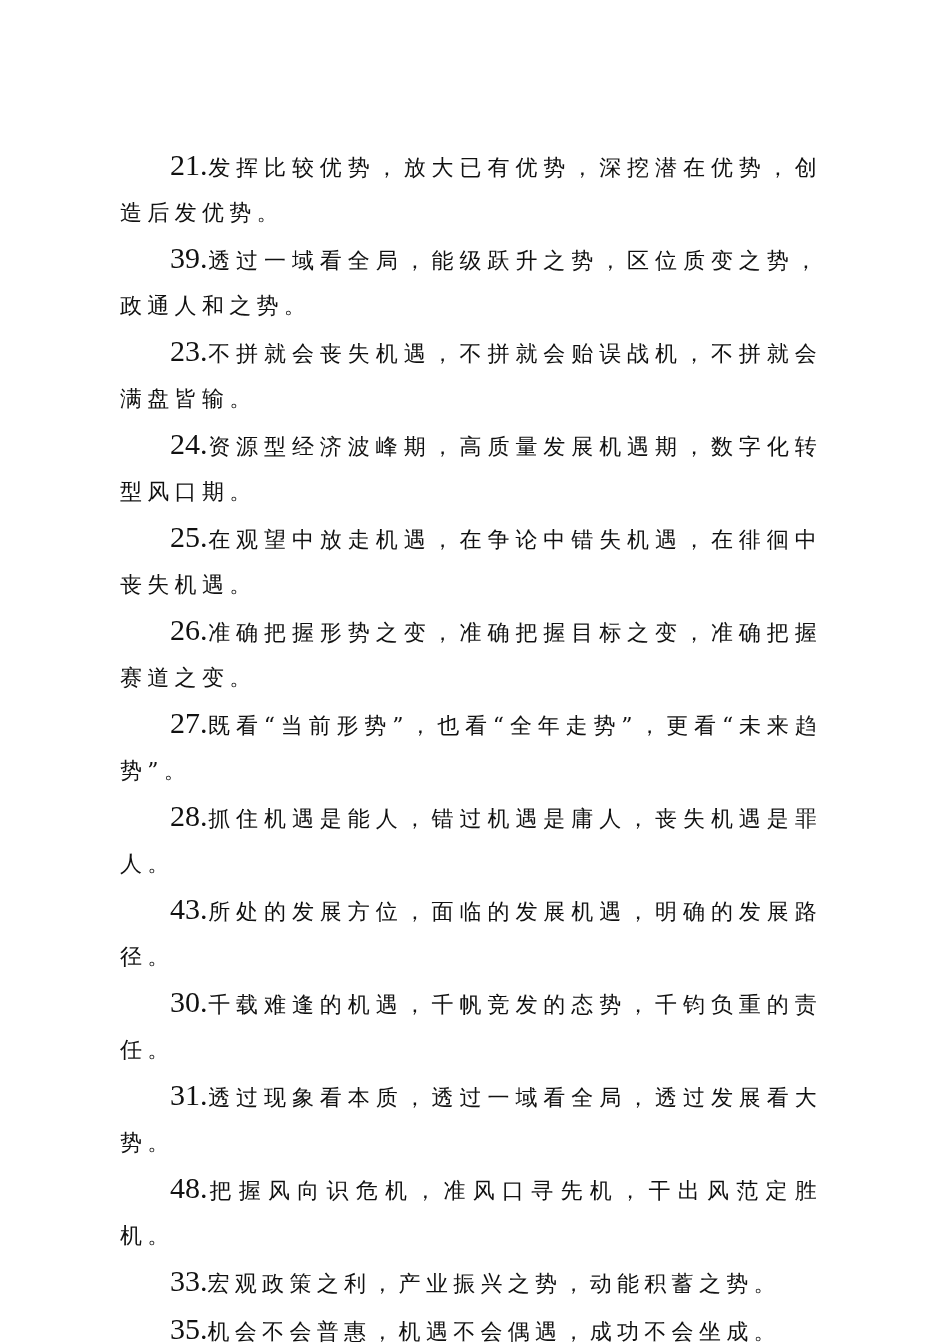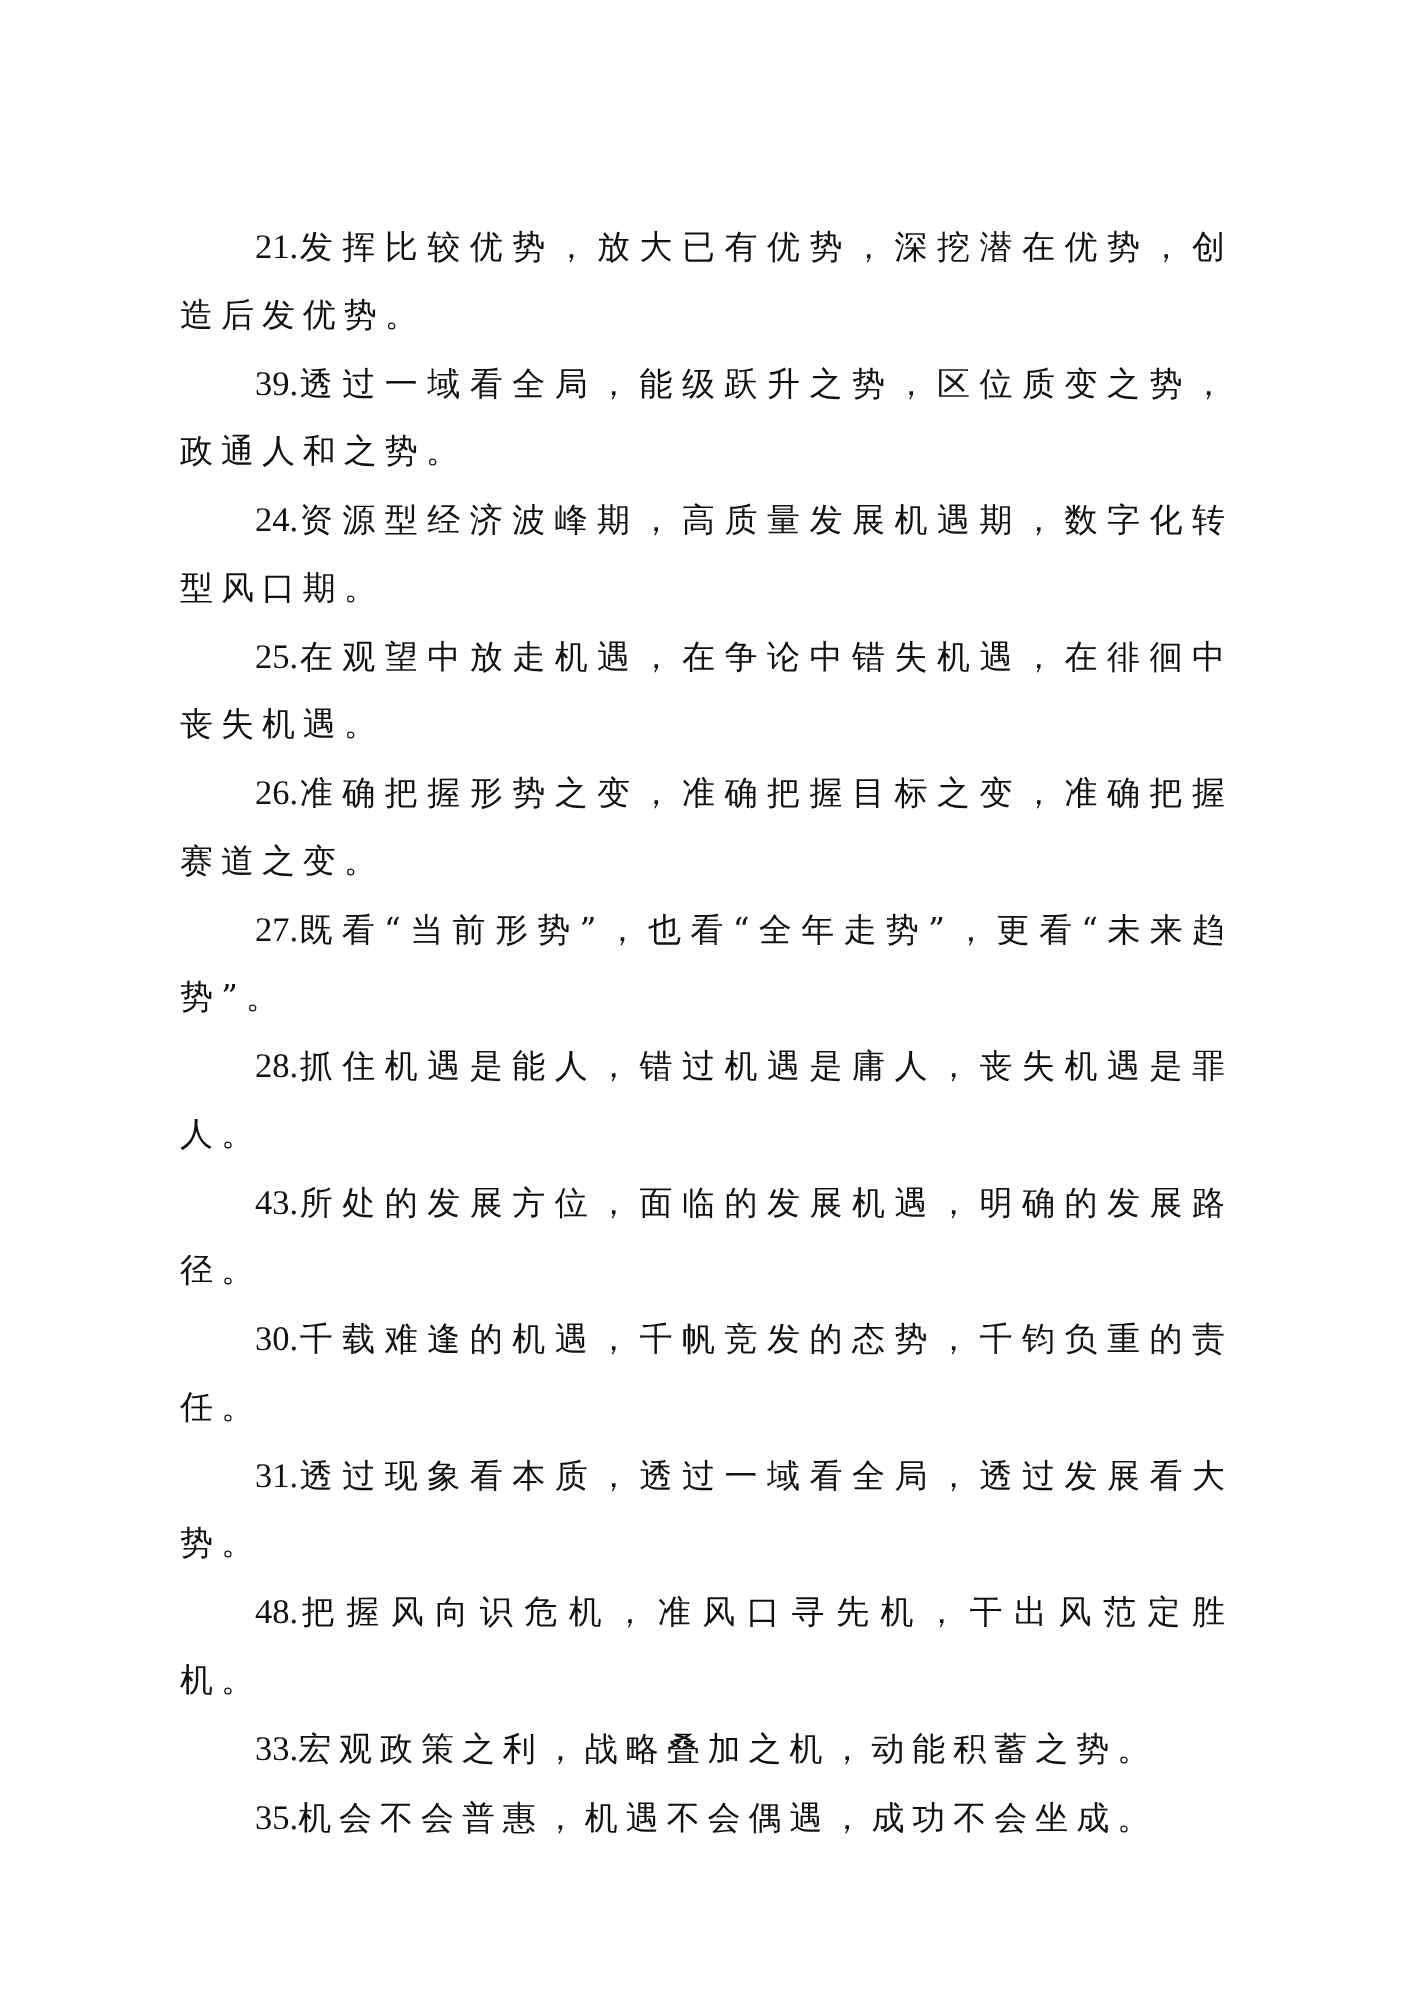--- a/index.html
+++ b/index.html
@@ -26,34 +26,35 @@
     }
     .para {
       margin: 0;
       text-indent: 50px;
       text-align: justify;
       text-align-last: left;
     }
     .num {
       letter-spacing: 0;
       font-family: "Liberation Serif", "DejaVu Serif", serif;
-      font-size: 23px;
+      font-size: 30px;
     }
   </style>
 </head>
 <body>
 
 <div class="page">
   <p class="para"><span class="num">21.</span><span>发挥比较优势，放大已有优势，深挖潜在优势，创造后发优势。</span></p>
   <p class="para"><span class="num">39.</span><span>透过一域看全局，能级跃升之势，区位质变之势，政通人和之势。</span></p>
+  <p class="para"><span class="num">23.</span><span>不拼就会丧失机遇，不拼就会贻误战机，不拼就会满盘皆输。</span></p>
   <p class="para"><span class="num">24.</span><span>资源型经济波峰期，高质量发展机遇期，数字化转型风口期。</span></p>
   <p class="para"><span class="num">25.</span><span>在观望中放走机遇，在争论中错失机遇，在徘徊中丧失机遇。</span></p>
   <p class="para"><span class="num">26.</span><span>准确把握形势之变，准确把握目标之变，准确把握赛道之变。</span></p>
   <p class="para"><span class="num">27.</span><span>既看“当前形势”，也看“全年走势”，更看“未来趋势”。</span></p>
   <p class="para"><span class="num">28.</span><span>抓住机遇是能人，错过机遇是庸人，丧失机遇是罪人。</span></p>
   <p class="para"><span class="num">43.</span><span>所处的发展方位，面临的发展机遇，明确的发展路径。</span></p>
   <p class="para"><span class="num">30.</span><span>千载难逢的机遇，千帆竞发的态势，千钧负重的责任。</span></p>
   <p class="para"><span class="num">31.</span><span>透过现象看本质，透过一域看全局，透过发展看大势。</span></p>
   <p class="para"><span class="num">48.</span><span>把握风向识危机，准风口寻先机，干出风范定胜机。</span></p>
-  <p class="para"><span class="num">33.</span><span>宏观政策之利，战略叠加之机，动能积蓄之势。</span></p>
+  <p class="para"><span class="num">33.</span><span>宏观政策之利，产业振兴之势，动能积蓄之势。</span></p>
   <p class="para"><span class="num">35.</span><span>机会不会普惠，机遇不会偶遇，成功不会坐成。</span></p>
 
 </div>
 
 </body></html>

